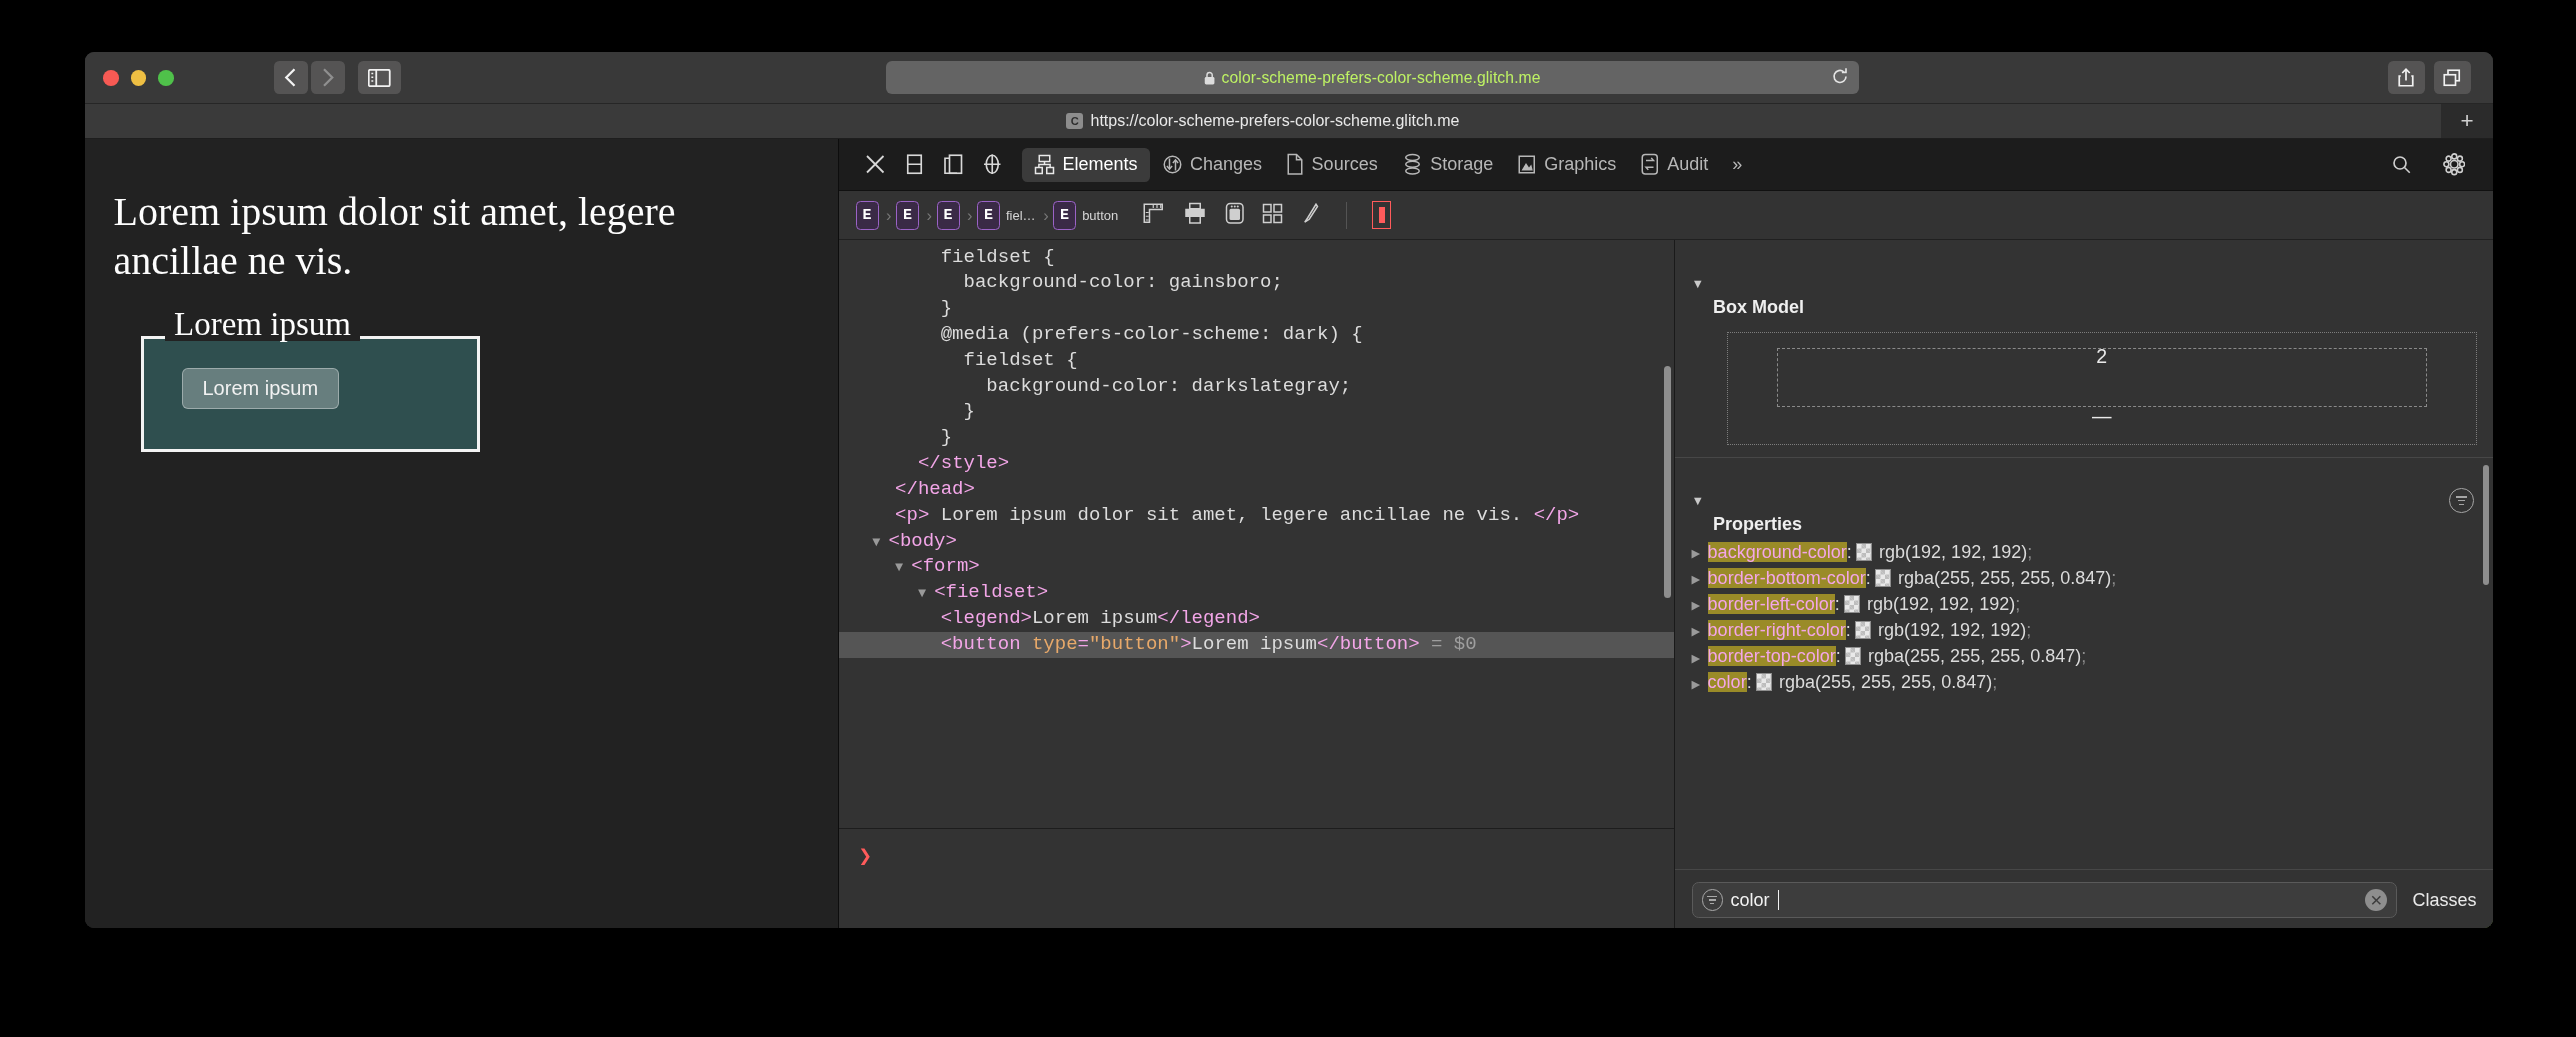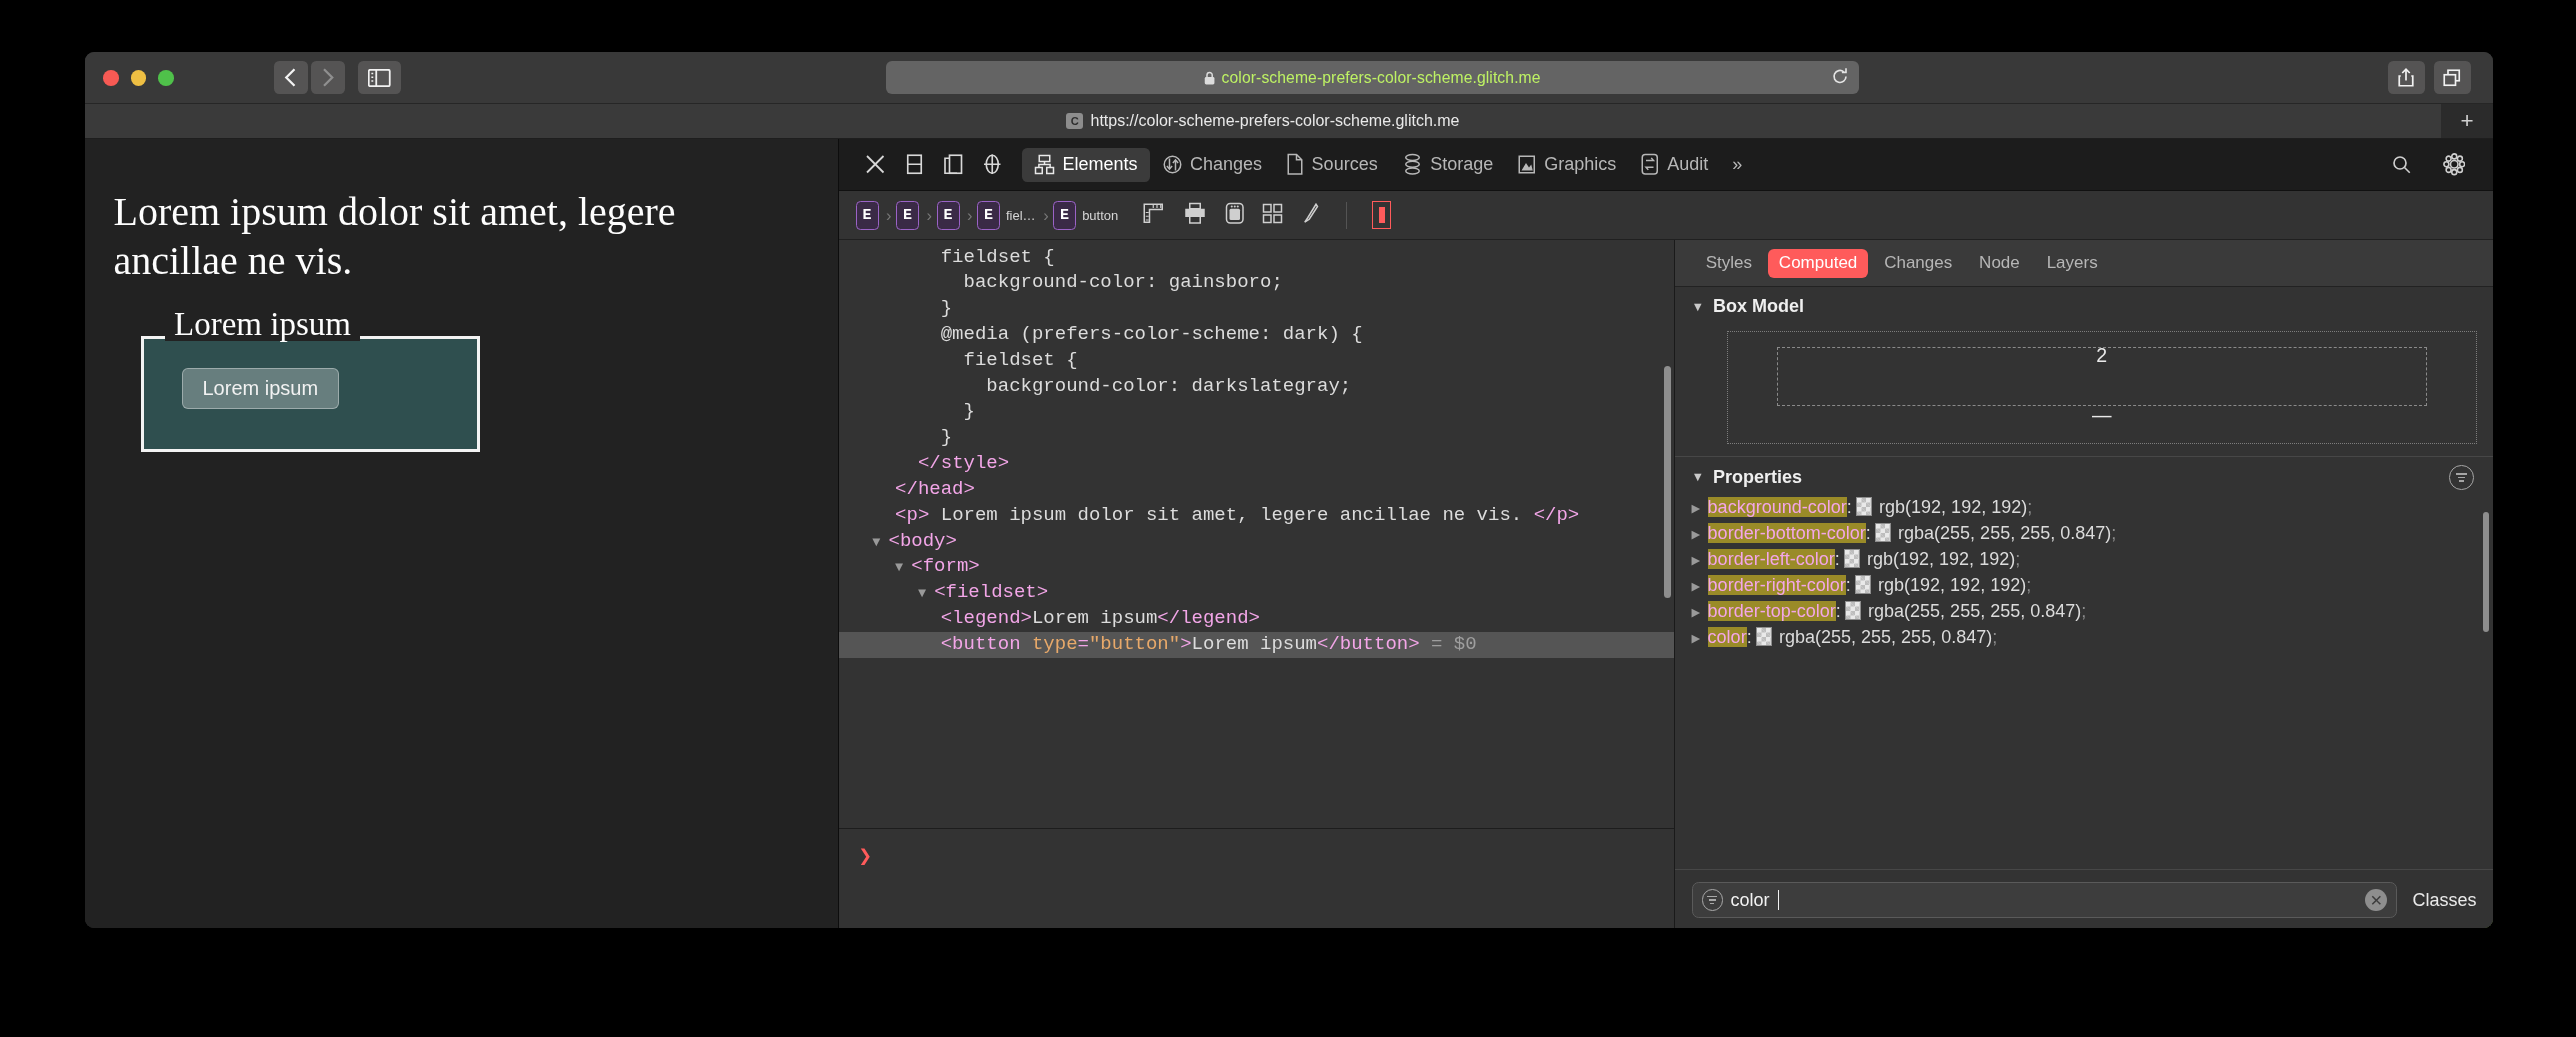--- a/index.html
+++ b/index.html
@@ -113,21 +113,21 @@
   
   .sidecol{flex:1;display:flex;flex-direction:column;background:#333333;min-width:0;}
   .side-tabs{height:46px;background:#3a3a3a;display:flex;align-items:center;gap:4.5px;
              padding-left:19.5px;border-bottom:0.7px solid #222;}
   .side-tab{padding:4.5px 11.2px;border-radius:6px;color:#b6b6b6;font-size:17px;}
   .side-tab.active{background:#ff5b5b;color:#fff;}
 
   .side-body{flex:1;overflow:hidden;position:relative;background:#333333;}
   .sec-head{display:flex;align-items:center;gap:9px;padding:9px 0 4.5px 16.5px;}
   .sec-tri{color:#c9c9c9;font-size:12.7px;}
-  .sec-title{color:#efefef;font-size:18px;font-weight:bold;}
+  .sec-title{color:#efefef;font-size:18px;font-weight:bold;margin-top:48px;}
   .sec-btn{margin-left:auto;margin-right:19.5px;width:22.5px;height:22.5px;border:1.5px solid #a5a5a5;
            border-radius:50%;display:flex;flex-direction:column;align-items:center;justify-content:center;gap:2.2px;}
   .sec-btn i{display:block;height:1.5px;background:#a5a5a5;}
 
   .boxmodel{margin:9px 16.5px 0 52px;height:111px;position:relative;
             border:1.5px dotted #7d7d7d;}
   .bm-inner{position:absolute;left:49px;right:49px;top:15px;bottom:37px;border:1.5px dashed #8a8a8a;}
   .bm-num{position:absolute;left:0;right:0;top:12px;text-align:center;color:#e9e9e9;font-size:19.5px;}
   .bm-dash{position:absolute;left:0;right:0;top:72px;text-align:center;color:#e9e9e9;font-size:19.5px;}
   .bm-divider{height:0.7px;background:#474747;margin:12px 0 0 0;}
@@ -452,27 +452,20 @@
                   <div class="line sel"><span>        </span><span class="tag">&lt;button </span><span class="attrn">type</span><span class="tag">=</span><span class="attrv">"button"</span><span class="tag">&gt;</span><span class="txt">Lorem ipsum</span><span class="tag">&lt;/button&gt;</span><span class="dollar"> = $0</span></div>
                 </div>
             <div class="dom-scroll"></div>
           </div>
           <div class="console">
             <span class="prompt">❯</span>
           </div>
         </div>
 
         <div class="sidecol">
-          <div class="side-tabs">
-            <div class="side-tab">Styles</div>
-            <div class="side-tab active">Computed</div>
-            <div class="side-tab">Changes</div>
-            <div class="side-tab">Node</div>
-            <div class="side-tab">Layers</div>
-          </div>
 
           <div class="side-body">
             <div class="sec-head">
               <span class="sec-tri">▼</span>
               <span class="sec-title">Box Model</span>
             </div>
             <div class="boxmodel">
               <div class="bm-inner"></div>
               <div class="bm-num">2</div>
               <div class="bm-dash">—</div>

